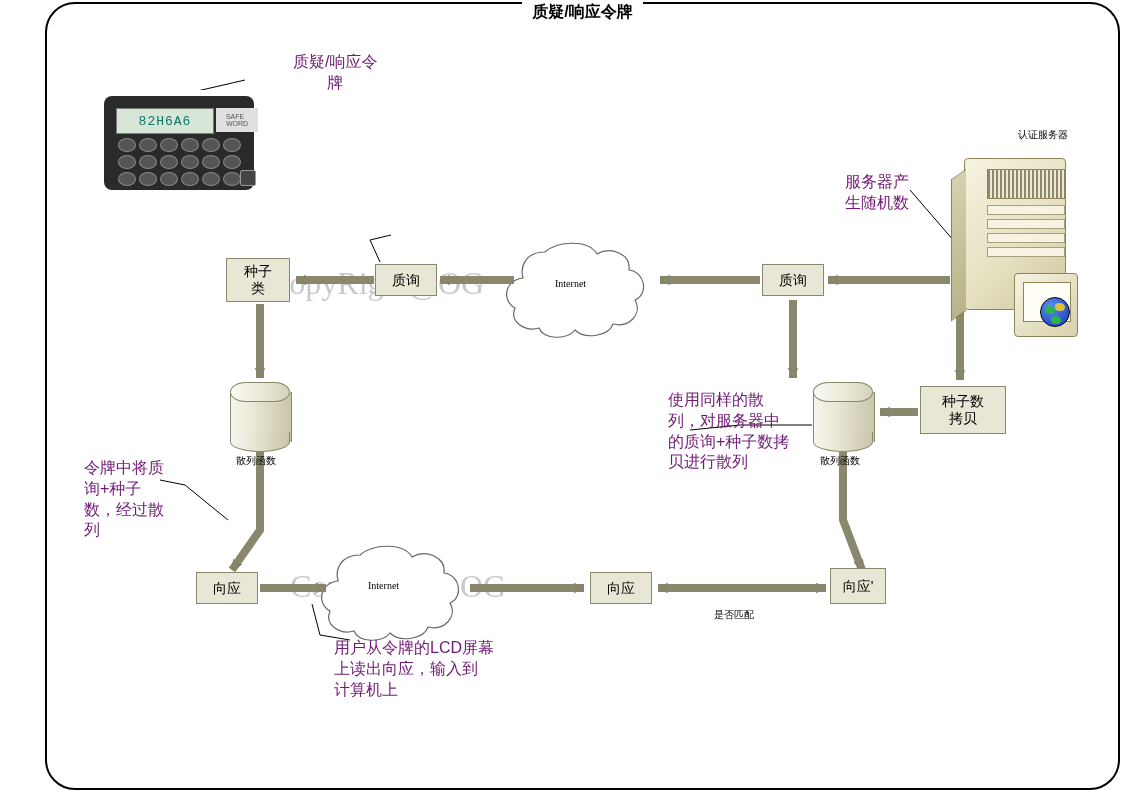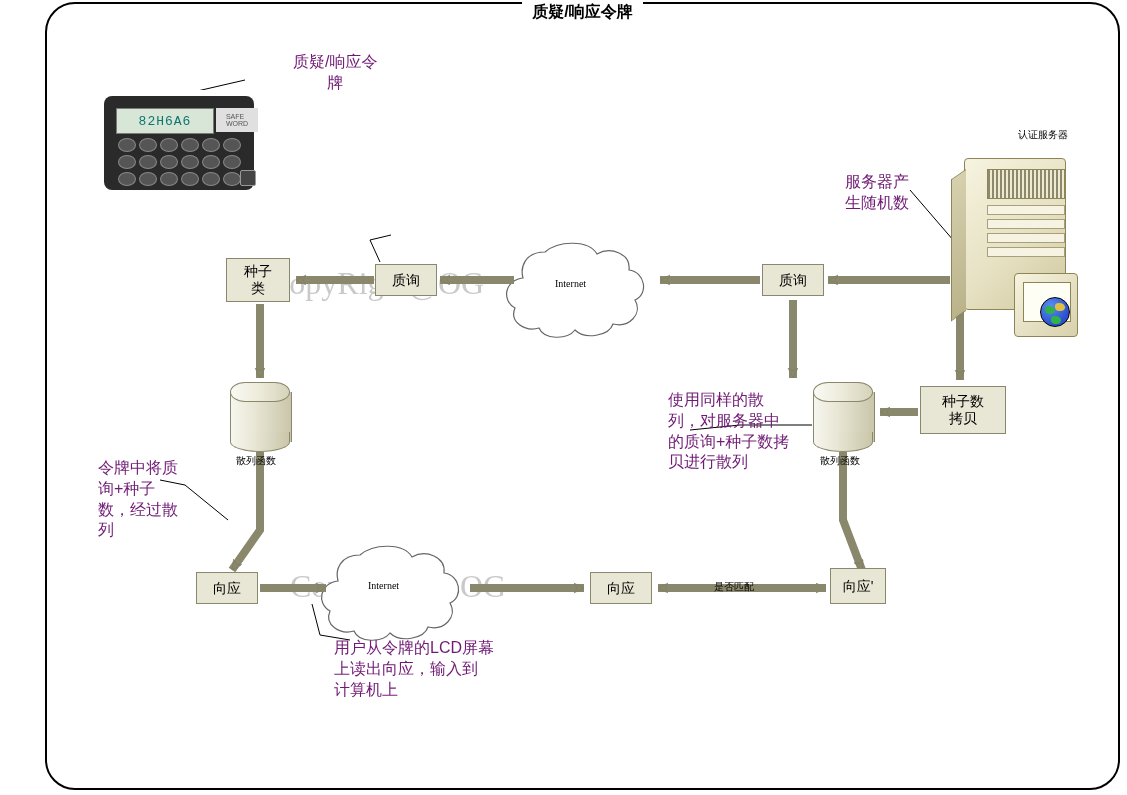--- a/index.html
+++ b/index.html
@@ -364,41 +364,41 @@
     <span>质疑/响应令</span><br>
     <span style="display:inline-block;width:100%;text-align:center;">牌</span>
   </div>
 
 
   <div class="note" style="left:845px; top:172px;">
     <span>服务器产</span><br>
     <span>生随机数</span>
   </div>
 
-  <div class="note" style="left:98px; top:458px;">
+  <div class="note" style="left:84px; top:458px;">
     <span>令牌中将质</span><br>
     <span>询+种子</span><br>
     <span>数，经过散</span><br>
     <span>列</span>
   </div>
 
   <div class="note" style="left:668px; top:390px;">
     <span>使用同样的散</span><br>
     <span>列，对服务器中</span><br>
     <span>的质询+种子数拷</span><br>
     <span>贝进行散列</span>
   </div>
 
   <div class="note" style="left:334px; top:638px;">
     <span>用户从令牌的LCD屏幕</span><br>
     <span>上读出向应，输入到</span><br>
     <span>计算机上</span>
   </div>
 
-  <div class="small-label" style="left:714px; top:580px;">是否匹配</div>
+  <div class="small-label" style="left:714px; top:608px;">是否匹配</div>
 
   <div class="server-title" style="left:1018px; top:128px;">认证服务器</div>
 
   <div class="box" style="left:226px; top:258px; width:64px; height:44px;">
     <div><span>种子</span><br><span>类</span></div>
   </div>
   <div class="box" style="left:375px; top:264px; width:62px; height:32px;">质询</div>
   <div class="box" style="left:762px; top:264px; width:62px; height:32px;">质询</div>
   <div class="box" style="left:920px; top:386px; width:86px; height:48px;">
     <div><span>种子数</span><br><span>拷贝</span></div>

